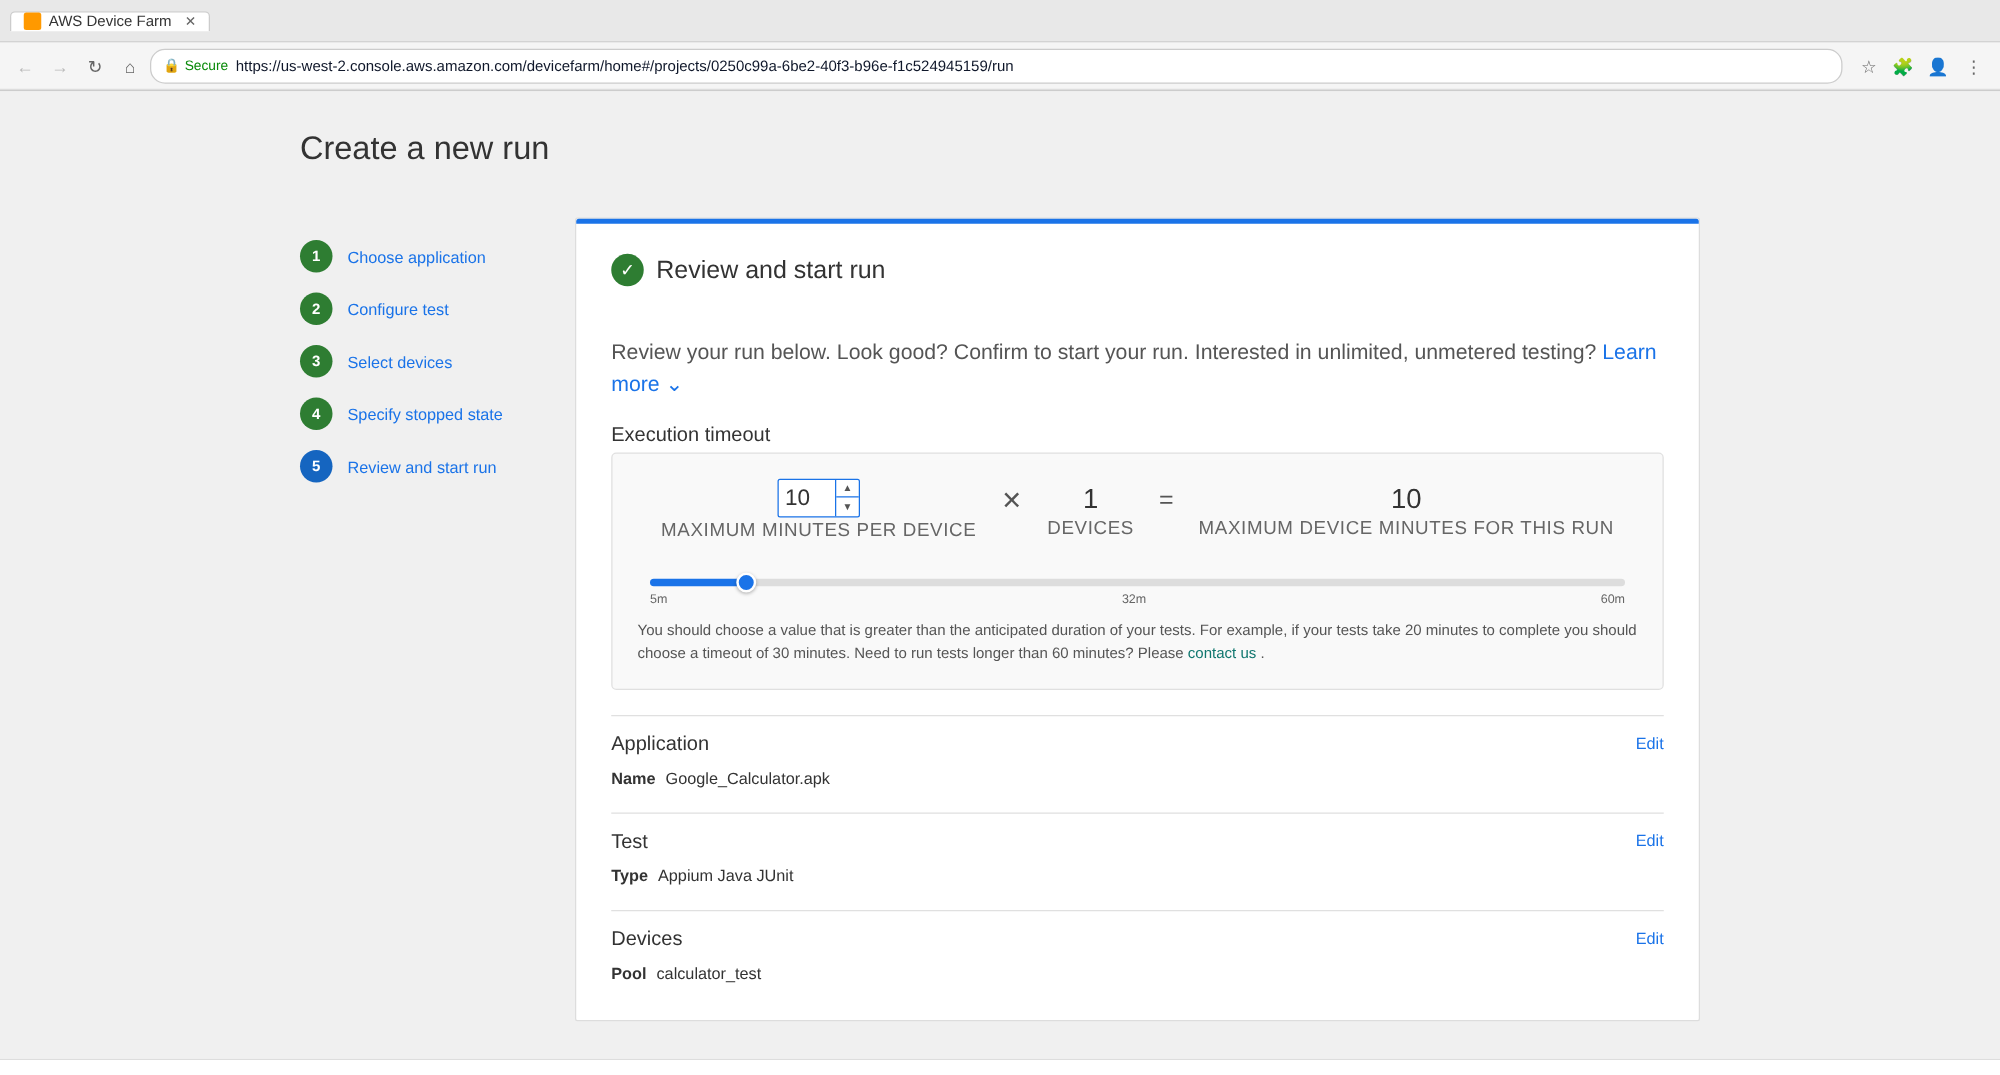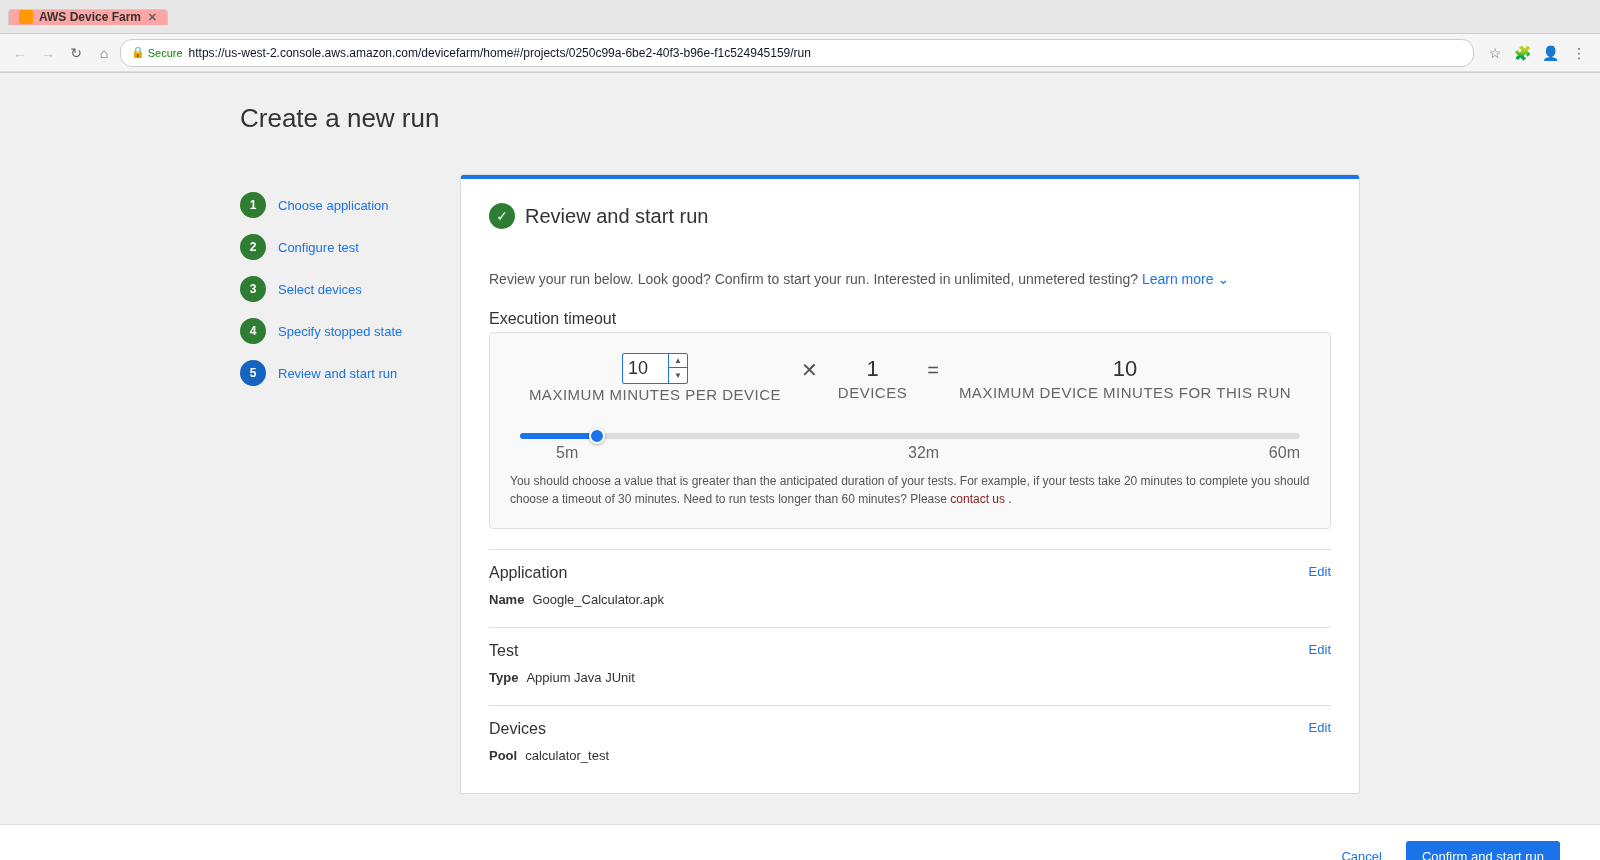--- a/index.html
+++ b/index.html
@@ -19,31 +19,30 @@
       display: flex;
       align-items: center;
       padding: 6px 8px;
       background: #e8e8e8;
       border-bottom: 1px solid #ccc;
       height: 34px;
     }
     .browser-tab {
       display: flex;
       align-items: center;
-      background: #fca5a5;
+      background: #ffffff;
       border: 1px solid #ccc;
       border-bottom: none;
       border-radius: 4px 4px 0 0;
       padding: 4px 10px;
       font-size: 12px;
       min-width: 160px;
       max-width: 200px;
       height: 16px;
       gap: 6px;
-      font-weight: bold;
     }
     .tab-favicon {
       width: 14px;
       height: 14px;
       background: #ff9900;
       border-radius: 2px;
       flex-shrink: 0;
     }
     .tab-title {
       flex: 1;
@@ -235,21 +234,21 @@
       font-size: 14px;
       flex-shrink: 0;
     }
     .section-title {
       font-size: 20px;
       font-weight: 400;
       color: #333;
     }
 
     .subtitle-text {
-      font-size: 14px;
+      font-size: 17px;
       color: #555;
       margin-bottom: 20px;
       line-height: 1.5;
       margin-top: 40px;
     }
     .subtitle-text a {
       color: #1a73e8;
       text-decoration: none;
     }
 
@@ -341,24 +340,23 @@
     }
     .spinner-btn:first-child { border-bottom: 1px solid #1a73e8; }
 
     
     .slider-container {
       padding: 0 10px;
     }
     .slider-labels {
       display: flex;
       justify-content: space-between;
-      font-size: 16px;
+      font-size: 10px;
       color: #666;
       margin-top: 2px;
-      margin-left: 36px;
     }
     .range-input {
       width: 100%;
       -webkit-appearance: none;
       height: 6px;
       border-radius: 3px;
       background: linear-gradient(to right, #1a73e8 15%, #ddd 15%);
       outline: none;
       cursor: pointer;
     }
@@ -372,21 +370,21 @@
       box-shadow: 0 1px 3px rgba(0,0,0,0.3);
       cursor: pointer;
     }
 
     .timeout-hint {
       font-size: 12px;
       color: #555;
       margin-top: 10px;
       line-height: 1.5;
     }
-    .timeout-hint a { color: #7f1d1d; text-decoration: none; }
+    .timeout-hint a { color: #0f766e; text-decoration: none; }
 
     
     .summary-section {
       margin-top: 20px;
       border-top: 1px solid #e0e0e0;
       padding-top: 14px;
     }
     .summary-section-header {
       display: flex;
       justify-content: space-between;

